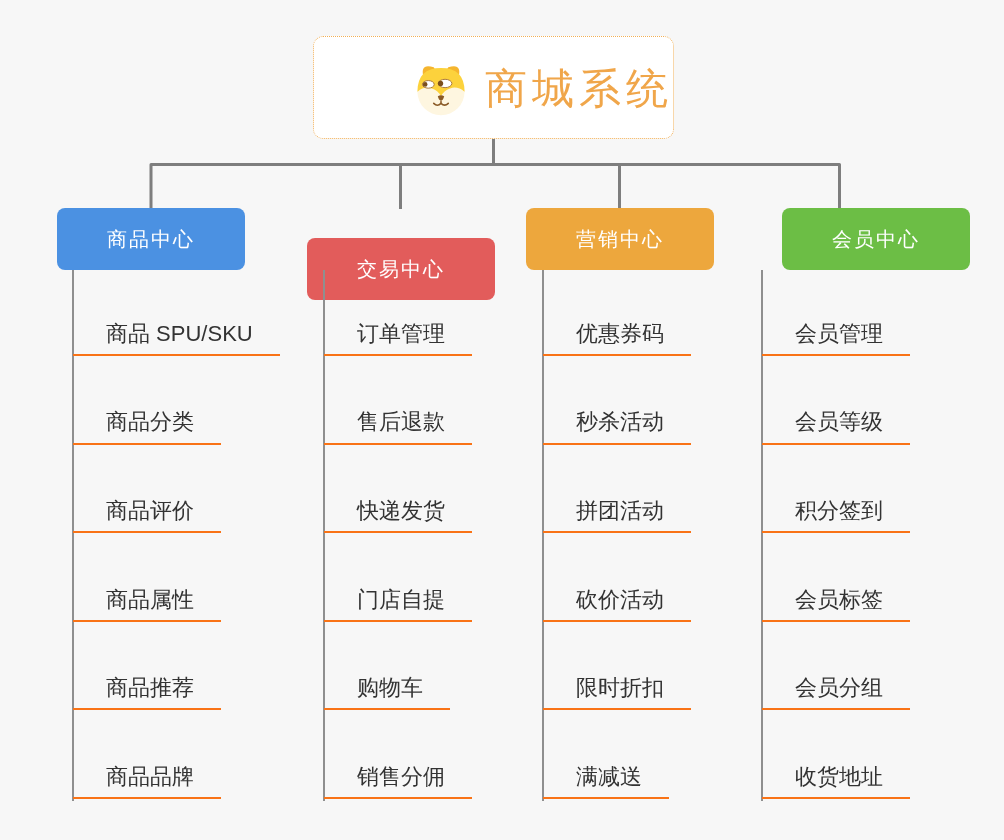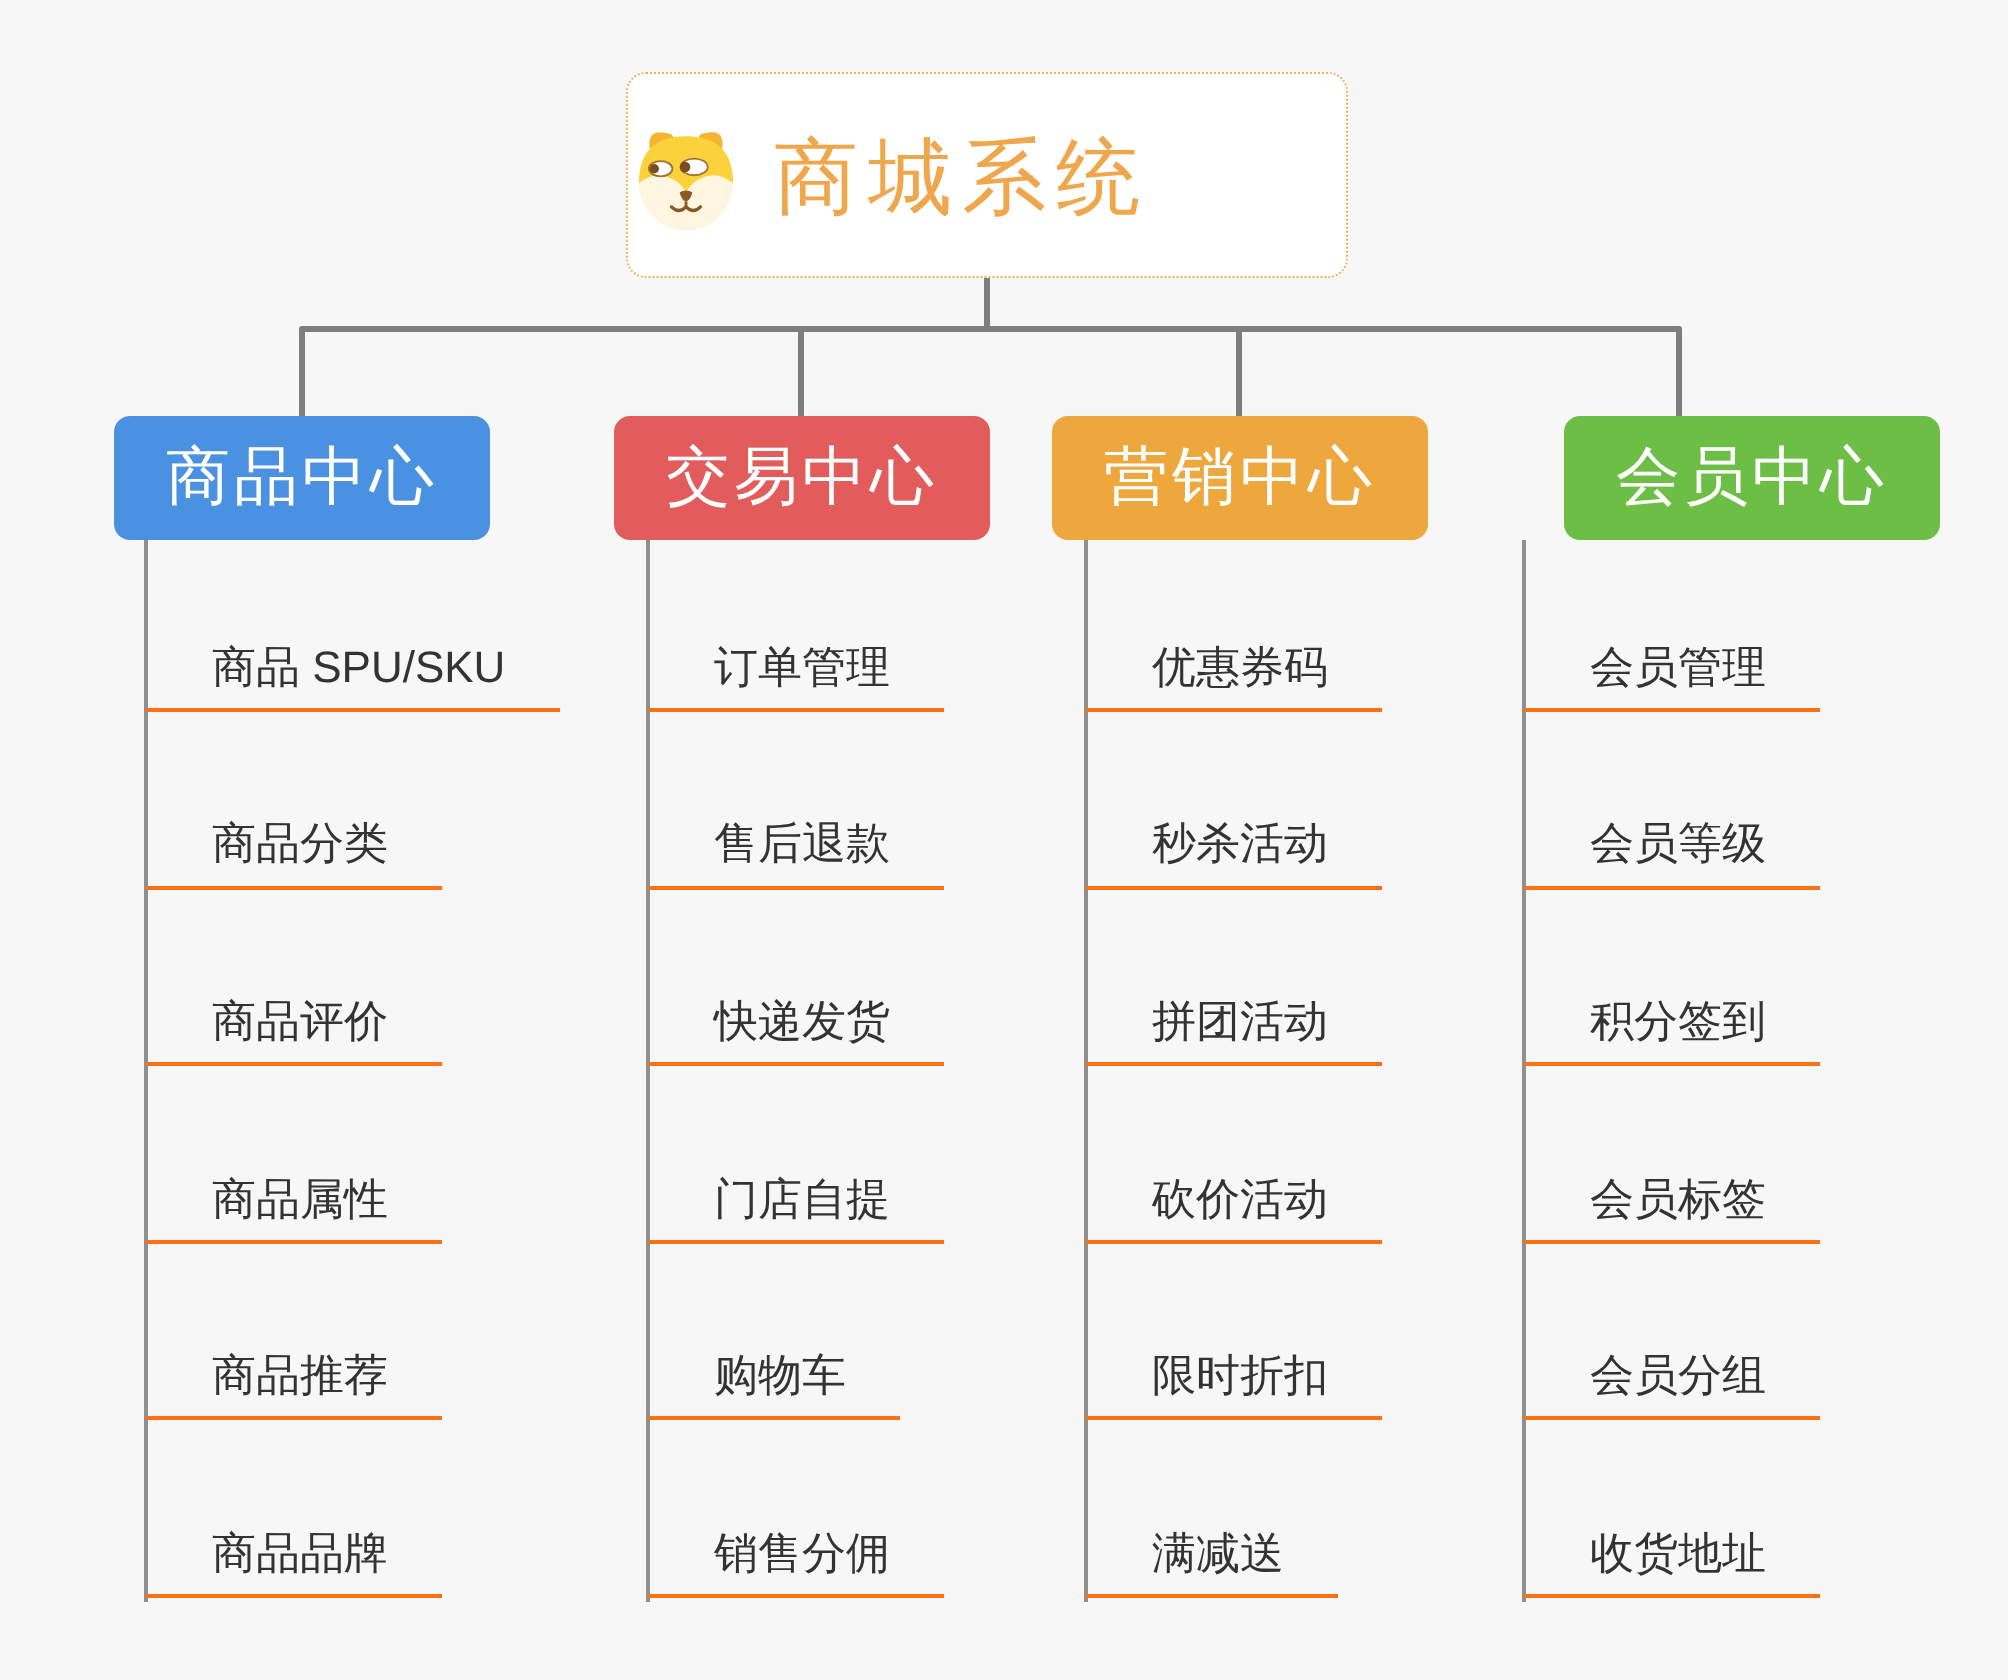--- a/index.html
+++ b/index.html
@@ -19,48 +19,48 @@
     pointer-events:none;
   }
   
   .root-node{
     position:absolute;left:313px;top:36px;
     width:361px;height:103px;
     box-sizing:border-box;
     background:#ffffff;
     border:1px dotted #f2b057;
     border-radius:10px;
-    display:flex;align-items:center;justify-content:flex-start;
+    display:flex;align-items:center;justify-content:flex-end;
     gap:15px;
     z-index:2;
     cursor:pointer;
   }
   .root-label{
     font-size:42px;
     letter-spacing:5px;
     white-space:nowrap;
     line-height:1;
     padding-top:2px;
   }
   .dog-icon{flex:0 0 auto;display:block;}
   
   .branch-node{
     position:absolute;top:208px;
     width:188px;height:62px;
     border-radius:8px;
     display:flex;align-items:center;justify-content:center;
     color:#ffffff;
-    font-size:32px;
+    font-size:20px;
     letter-spacing:2px;
     z-index:2;
     cursor:pointer;
     white-space:nowrap;
   }
   .bn-0{left:57px;}
-  .bn-1{left:307px;}
+  .bn-1{left:307px;margin-top:30px;}
   .bn-2{left:526px;font-family:Liberation Serif, serif;}
   .bn-3{left:746px;margin-left:36px;}
   
   .branch-column{
     position:absolute;top:0;
     z-index:2;
   }
   .bc-0{left:72px;}
   .bc-1{left:323px;}
   .bc-2{left:542px;}

